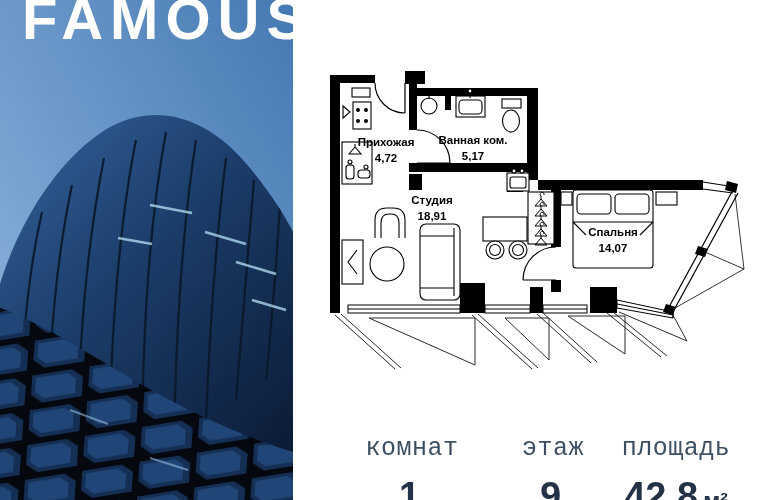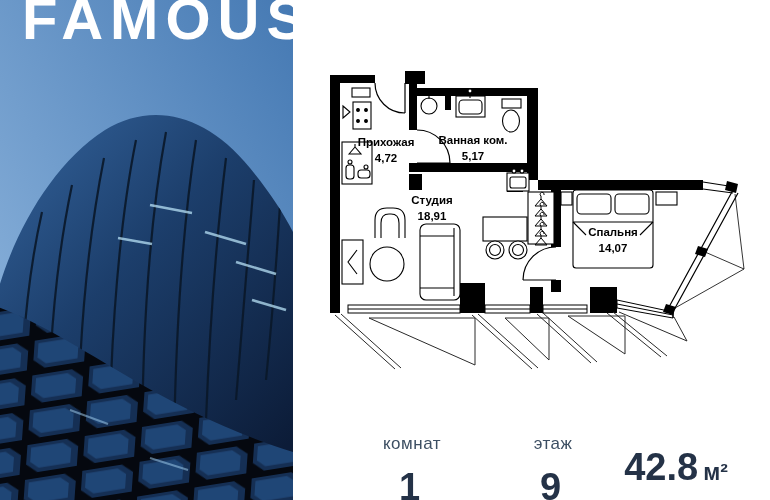--- a/index.html
+++ b/index.html
@@ -6,21 +6,21 @@
   body{width:770px;height:500px;overflow:hidden;background:#ffffff;
        font-family:"Liberation Sans", sans-serif;position:relative;}
   .photo{position:absolute;left:0;top:0;width:320px;height:500px;overflow:hidden;}
   .brand{position:absolute;left:22px;top:-15px;width:271px;
          font-size:58px;font-weight:800;letter-spacing:7px;color:#ffffff;
          font-family:"Liberation Sans", sans-serif;white-space:nowrap;}
   .plan{position:absolute;left:325px;top:62px;width:420px;height:370px;}
   .plan svg text{font-family:"Liberation Sans", sans-serif;font-weight:bold;fill:#000;}
   .stats{position:absolute;left:293px;top:430px;right:0;bottom:0;}
   .stat{position:absolute;top:4px;transform:translateX(-50%);text-align:center;}
-  .stat-label{font-size:17px;color:#3d4f63;letter-spacing:.5px;}
+  .stat-label{font-size:25px;color:#3d4f63;letter-spacing:.5px;font-family:Liberation Mono, monospace;}
   .stat-value{margin-top:12px;font-size:38px;font-weight:bold;color:#243247;white-space:nowrap;}
   .stat-value .unit{font-size:23px;margin-left:5px;}
 </style>
 </head>
 <body>
 
 <div class="photo">
   <svg width="293" height="500" viewBox="0 0 293 500">
     <defs>
       <linearGradient id="sky" x1="1" y1="0" x2="0" y2="1">
@@ -221,15 +221,16 @@
 <div class="stats">
   <div class="stat" style="left:119px">
     <div class="stat-label">комнат</div>
     <div class="stat-value"><span>1</span><span class="unit"></span></div>
   </div>
   <div class="stat" style="left:260px">
     <div class="stat-label">этаж</div>
     <div class="stat-value"><span>9</span><span class="unit"></span></div>
   </div>
   <div class="stat" style="left:383px">
+    <div class="stat-label">площадь</div>
     <div class="stat-value"><span>42.8</span><span class="unit">м²</span></div>
   </div>
 </div>
 
 </body></html>

